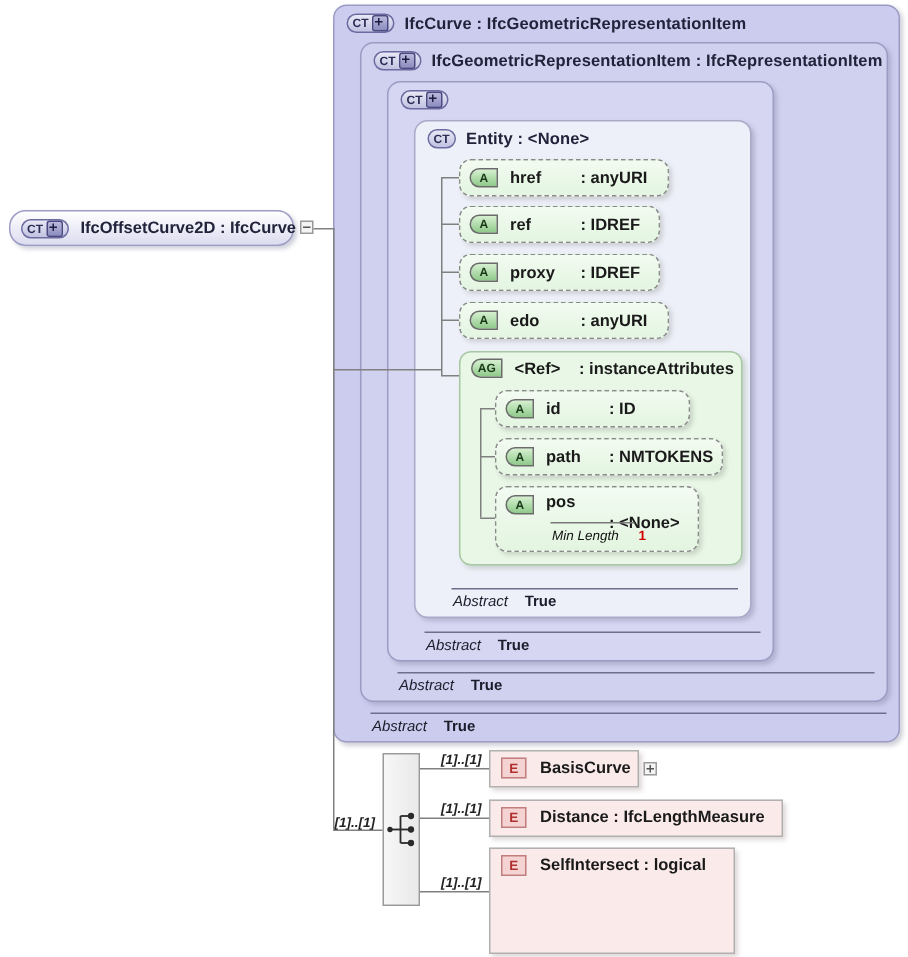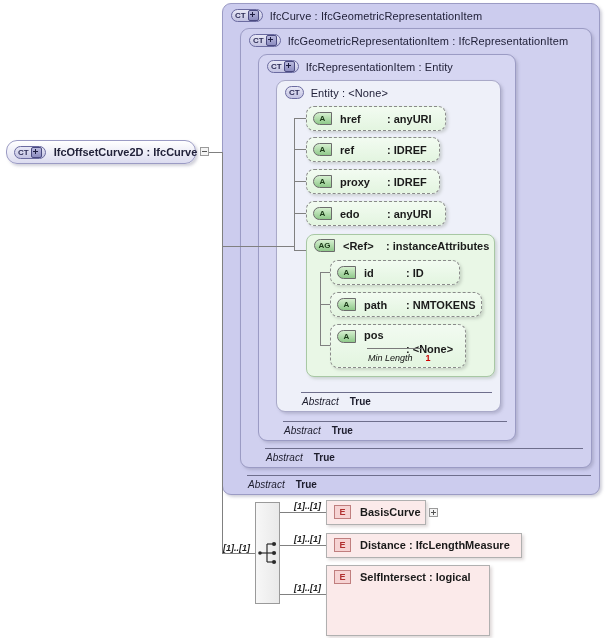--- a/index.html
+++ b/index.html
@@ -36,21 +36,21 @@
     border:1px solid #a9a9c8;
   }
 
   .ct-header{
     position:absolute;
     top:5px;left:8px;
     display:flex;align-items:center;
     white-space:nowrap;
   }
   .ct-title{
-    font-size:11px;font-weight:normal;color:#22223a;
+    font-size:11px;font-weight:bold;color:#22223a;
     margin-left:7px;letter-spacing:.1px;
   }
 
   
   .icon-ct{
     display:inline-flex;align-items:center;justify-content:center;
     height:13px;padding:0 3px;
     border:1px solid #6b6ba0;
     border-radius:7px;
     background:linear-gradient(#e8e8f6,#c2c2e2);
@@ -226,21 +226,20 @@
     <div class="abstract-row">
       <span class="rule"></span>
       <span class="k">Abstract</span>
       <span class="v">True</span>
     </div>
   </div>
 
   <div class="ctbox lvl3" style="left:258px;top:54px;width:258px;height:387px;">
     <div class="ct-header">
       <span class="icon-ct">CT<span class="plus"></span></span>
-      <span class="ct-title">IfcRepresentationItem : Entity</span>
     </div>
     <div class="abstract-row">
       <span class="rule"></span>
       <span class="k">Abstract</span>
       <span class="v">True</span>
     </div>
   </div>
 
   <div class="ctbox entity" style="left:276px;top:80px;width:225px;height:332px;">
     <div class="ct-header">

